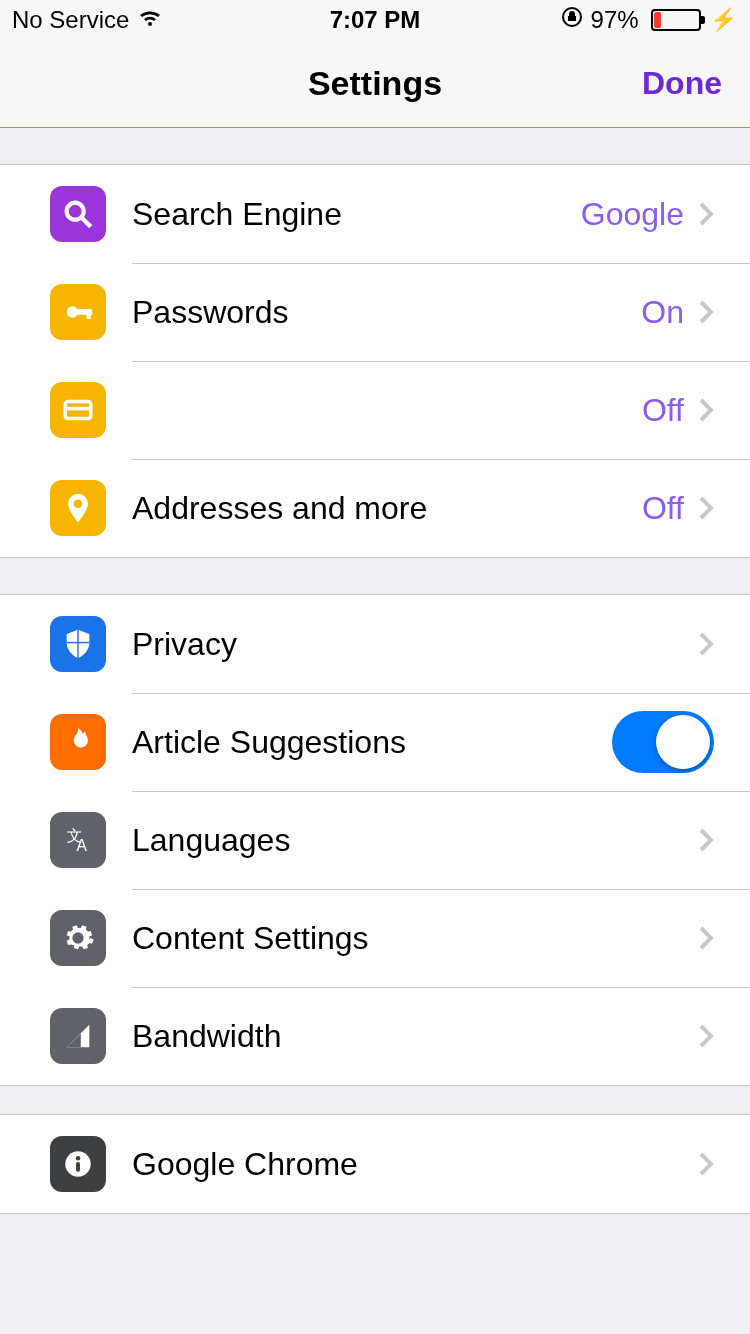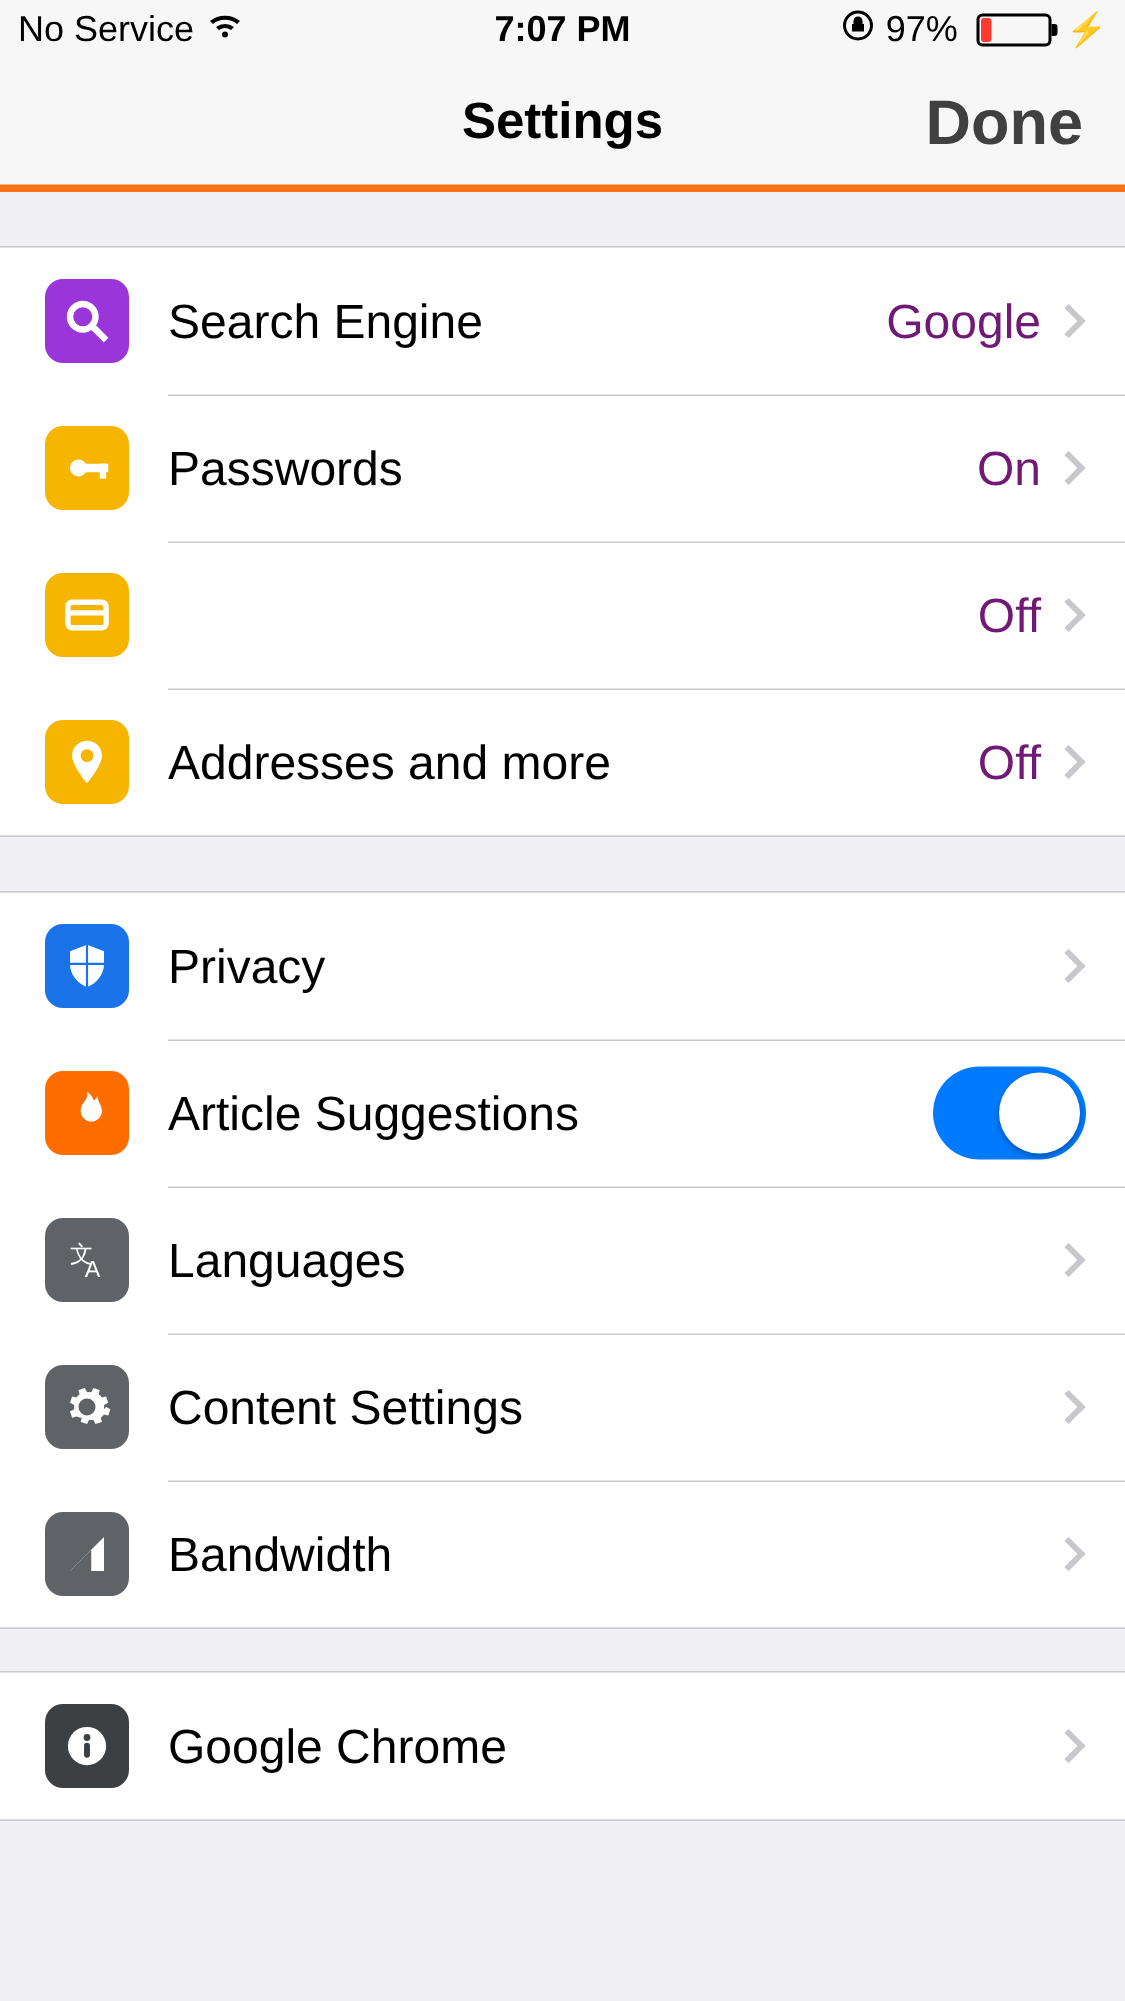--- a/index.html
+++ b/index.html
@@ -37,58 +37,59 @@
   }
   .bolt { font-size: 22px; margin-left: 2px; }
   
   .nav-bar {
     height: 88px;
     display: flex;
     align-items: center;
     justify-content: center;
     position: relative;
     background: #f7f7f8;
-    border-bottom: 5px solid #f97316;
+    border-bottom: 1px solid #f97316;
   }
   .nav-title { font-size: 34px; font-weight: 600; }
   .nav-done {
-    position: absolute; right: 28px; color: #404040;
-    font-size: 42px; font-weight: 600;
+    position: absolute; right: 28px; color: #6d28d9;
+    font-size: 32px; font-weight: 600;
   }
   
   .group-gap { height: 36px; }
   .group-gap.small { height: 28px; }
   .group {
     background: #fff;
     border-top: 1px solid #c8c7cc;
     border-bottom: 1px solid #c8c7cc;
   }
   .row {
     display: flex;
     align-items: center;
     height: 98px;
     padding-left: 30px;
-    padding-right: 26px;
+    padding-right: 36px;
     position: relative;
+    margin-left: 20px;
   }
   .row + .row::before {
     content: "";
     position: absolute;
     left: 112px; right: 0; top: 0;
     height: 1px;
     background: #c8c7cc;
   }
   .row .icon-box {
     width: 56px; height: 56px; border-radius: 12px;
     display: flex; align-items: center; justify-content: center;
     flex-shrink: 0; margin-right: 26px;
   }
   .row .label { font-size: 32px; flex: 0 0 auto; }
   .row .spacer { flex: 1; }
-  .row .value { font-size: 32px; color: #701a75; margin-right: 14px; }
+  .row .value { font-size: 32px; color: #8b5cf6; margin-right: 14px; }
   .chevron { color: #c7c7cc; }
   .chevron svg { display:block; }
   
   .bg-purple { background:#9a36d9; }
   .bg-yellow { background:#f7b500; }
   .bg-green  { background:#34a853; }
   .bg-blue   { background:#1a73e8; }
   .bg-orange { background:#ff6d00; }
   .bg-gray   { background:#5f6368; }
   .bg-dgray  { background:#3c4043; }

